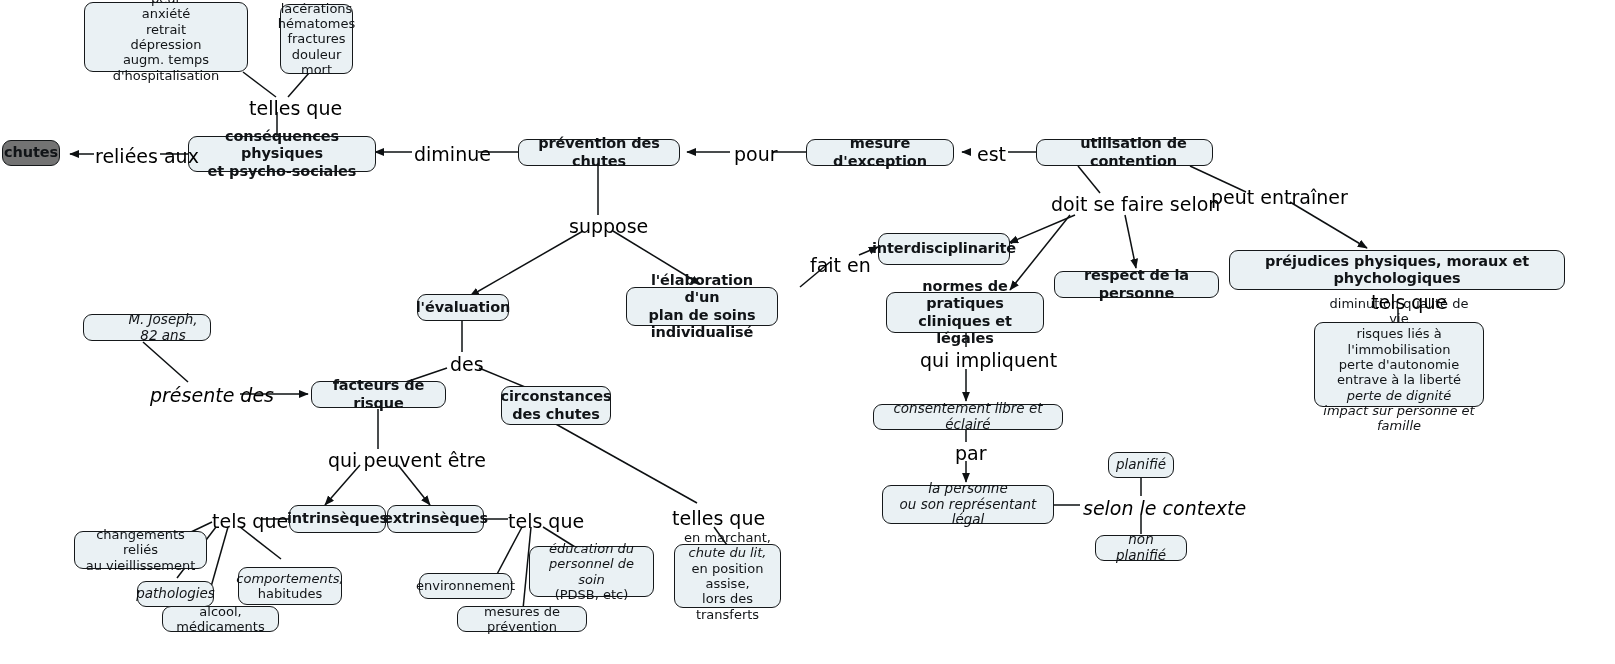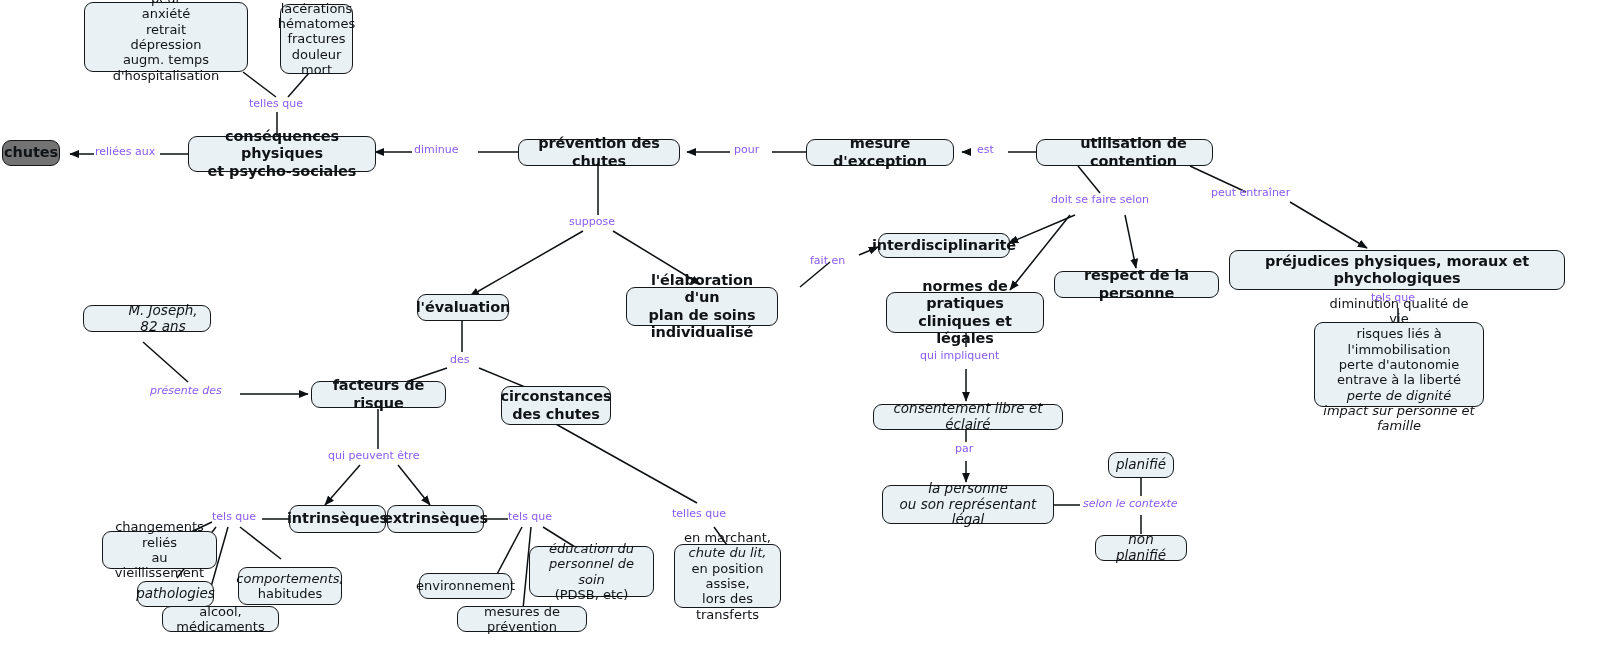--- a/index.html
+++ b/index.html
@@ -29,22 +29,22 @@
     line-height:1.18;
     white-space:pre-line;
     padding:3px 8px;
   }
   .node.bold{font-weight:bold;font-size:14.5px;letter-spacing:-0.1px;}
   .node.plain{font-weight:normal;font-size:13px;}
   .node.italic{font-style:italic;font-weight:normal;font-size:13.5px;}
   .node.white{background:#737373;}
   .link-label{
     position:absolute;
-    font-size:11px;
-    color:#8b5cf6;
+    font-size:19px;
+    color:#000000;
     background:transparent;
     white-space:nowrap;
     line-height:1.15;
   }
   .link-label.italic{font-style:italic;}
   .mixline{display:block;}
   .mixline.it{font-style:italic;}
 </style>
 </head>
 <body>
@@ -151,50 +151,50 @@
 
   <div class="node bold" style="left:806px;top:139px;width:148px;height:27px;">mesure d'exception</div>
 
   <div class="node bold" style="left:1036px;top:139px;width:177px;height:27px;padding-left:26px;">utilisation de contention</div>
 
   <div class="node bold" style="left:417px;top:294px;width:92px;height:27px;">l'évaluation</div>
 
   <div class="node bold" style="left:626px;top:287px;width:152px;height:39px;">l'élaboration d'un
 plan de soins individualisé</div>
 
-  <div class="node bold" style="left:878px;top:233px;width:132px;height:25px;">interdisciplinarité</div>
+  <div class="node bold" style="left:878px;top:233px;width:132px;height:32px;">interdisciplinarité</div>
 
   <div class="node bold" style="left:886px;top:292px;width:158px;height:41px;">normes de pratiques
 cliniques et légales</div>
 
   <div class="node bold" style="left:1054px;top:271px;width:165px;height:27px;">respect de la personne</div>
 
   <div class="node bold" style="left:1229px;top:250px;width:336px;height:40px;">préjudices physiques, moraux et phychologiques</div>
 
   <div class="node plain" style="left:1314px;top:322px;width:170px;height:85px;flex-direction:column;justify-content:center;">
     <span class="mixline">diminution qualité de vie</span>
     <span class="mixline">risques liés à l'immobilisation</span>
     <span class="mixline">perte d'autonomie</span>
     <span class="mixline">entrave à la liberté</span>
     <span class="mixline it">perte de dignité</span>
     <span class="mixline it">impact sur personne et famille</span>
   </div>
 
-  <div class="node italic" style="left:83px;top:305px;width:128px;height:27px;padding-left:40px;">M. Joseph, 82 ans</div>
+  <div class="node italic" style="left:83px;top:314px;width:128px;height:27px;padding-left:40px;">M. Joseph, 82 ans</div>
 
   <div class="node bold" style="left:311px;top:381px;width:135px;height:27px;">facteurs de risque</div>
 
   <div class="node bold" style="left:501px;top:386px;width:110px;height:39px;">circonstances
 des chutes</div>
 
   <div class="node bold" style="left:289px;top:505px;width:97px;height:28px;">intrinsèques</div>
 
   <div class="node bold" style="left:387px;top:505px;width:97px;height:28px;">extrinsèques</div>
 
-  <div class="node plain" style="left:74px;top:531px;width:115px;height:38px;margin-left:28px;">changements reliés
+  <div class="node plain" style="left:74px;top:531px;width:133px;height:38px;">changements reliés
 au vieillissement</div>
 
   <div class="node italic" style="left:137px;top:581px;width:77px;height:26px;">pathologies</div>
 
   <div class="node plain" style="left:238px;top:567px;width:104px;height:38px;flex-direction:column;justify-content:center;">
     <span class="mixline it">comportements,</span>
     <span class="mixline">habitudes</span>
   </div>
 
   <div class="node plain" style="left:162px;top:606px;width:117px;height:26px;">alcool, médicaments</div>

